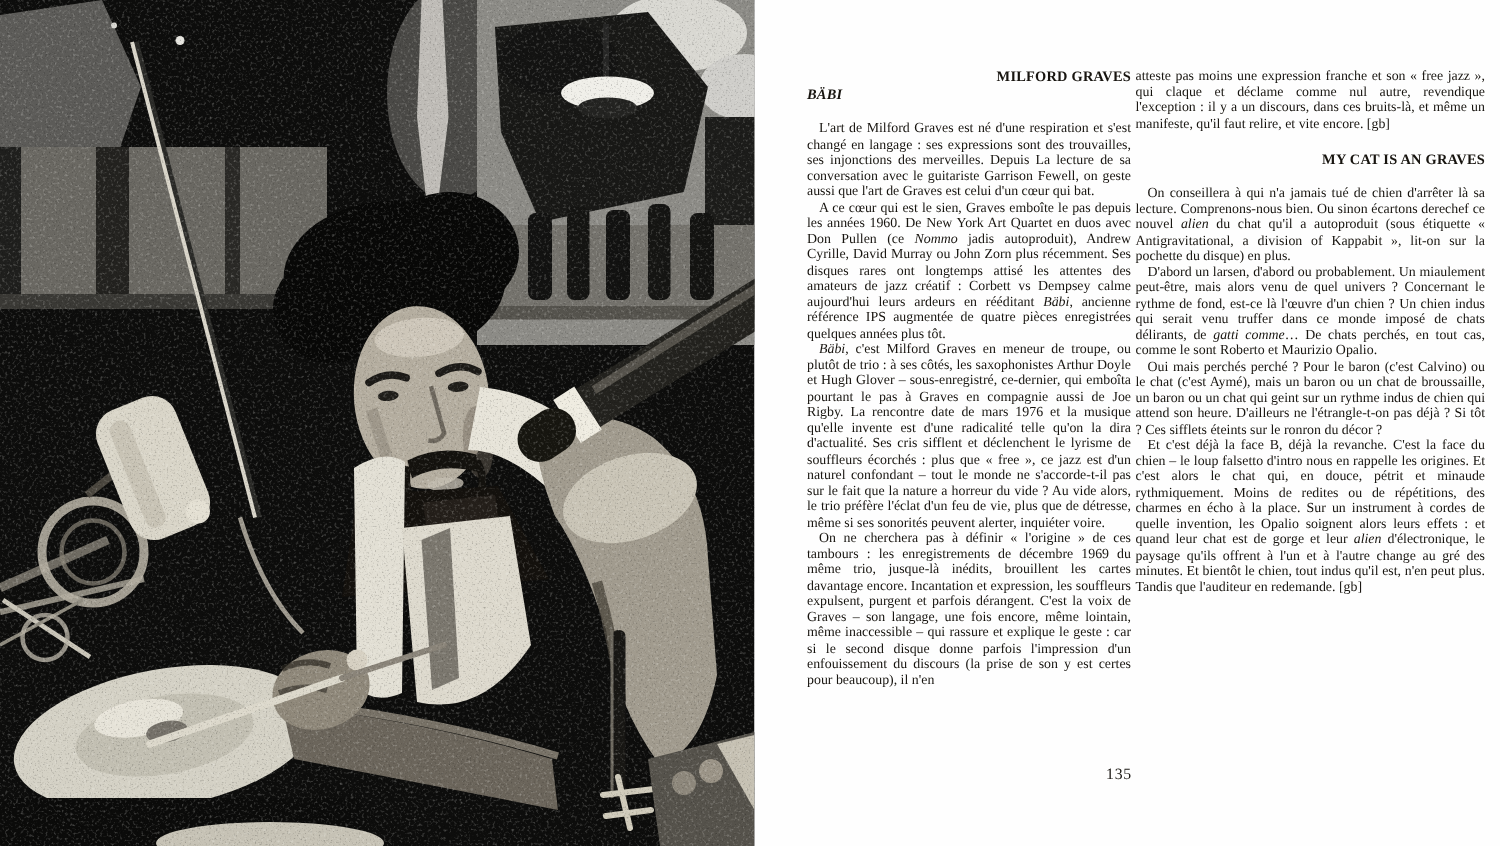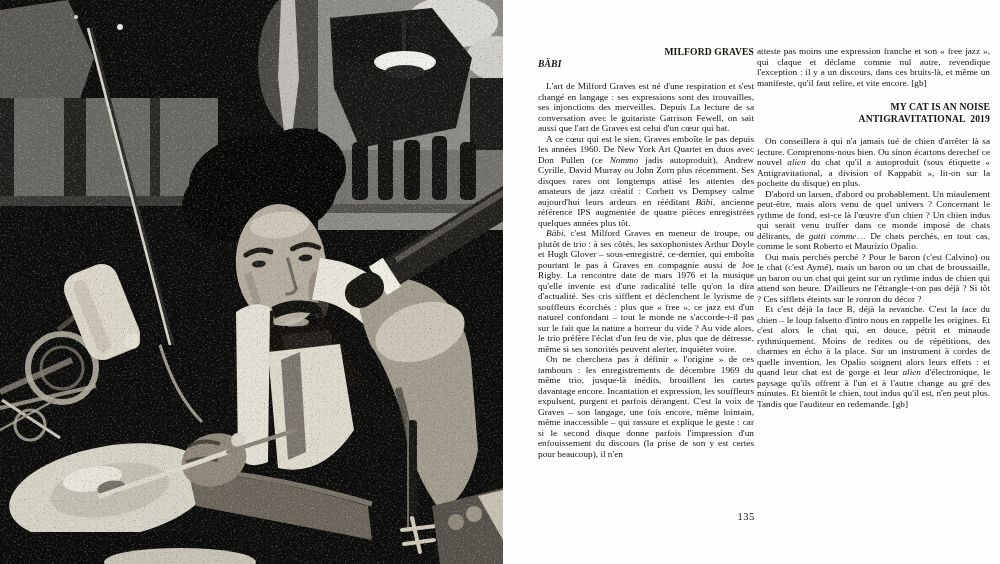--- a/index.html
+++ b/index.html
@@ -157,34 +157,33 @@
     <rect width="503" height="564" filter="url(#gb)" opacity="0.45"></rect>
   </svg>
 </div>
 
 <section class="col col-1">
   <header class="rev-head">
     <div class="h-artist">MILFORD GRAVES</div>
     <div class="h-album">BÄBI</div>
   </header>
   <div class="body">
-      <p>L'art de Milford Graves est né d'une respiration et s'est changé en langage : ses expressions sont des trouvailles, ses injonctions des merveilles. Depuis La lecture de sa conversation avec le guitariste Garrison Fewell, on sait aussi que l'art de Graves est celui d'un cœur qui bat.</p>
+      <p>L'art de Milford Graves est né d'une respiration et s'est changé en langage : ses expressions sont des trouvailles, ses injonctions des merveilles. Depuis La lecture de sa conversation avec le guitariste Garrison Fewell, on geste aussi que l'art de Graves est celui d'un cœur qui bat.</p>
       <p>A ce cœur qui est le sien, Graves emboîte le pas depuis les années 1960. De New York Art Quartet en duos avec Don Pullen (ce <i>Nommo</i> jadis autoproduit), Andrew Cyrille, David Murray ou John Zorn plus récemment. Ses disques rares ont longtemps attisé les attentes des amateurs de jazz créatif : Corbett vs Dempsey calme aujourd'hui leurs ardeurs en rééditant <i>Bäbi</i>, ancienne référence IPS augmentée de quatre pièces enregistrées quelques années plus tôt.</p>
       <p><i>Bäbi</i>, c'est Milford Graves en meneur de troupe, ou plutôt de trio : à ses côtés, les saxophonistes Arthur Doyle et Hugh Glover – sous-enregistré, ce-dernier, qui emboîta pourtant le pas à Graves en compagnie aussi de Joe Rigby. La rencontre date de mars 1976 et la musique qu'elle invente est d'une radicalité telle qu'on la dira d'actualité. Ses cris sifflent et déclenchent le lyrisme de souffleurs écorchés : plus que « free », ce jazz est d'un naturel confondant – tout le monde ne s'accorde-t-il pas sur le fait que la nature a horreur du vide ? Au vide alors, le trio préfère l'éclat d'un feu de vie, plus que de détresse, même si ses sonorités peuvent alerter, inquiéter voire.</p>
       <p>On ne cherchera pas à définir « l'origine » de ces tambours : les enregistrements de décembre 1969 du même trio, jusque-là inédits, brouillent les cartes davantage encore. Incantation et expression, les souffleurs expulsent, purgent et parfois dérangent. C'est la voix de Graves – son langage, une fois encore, même lointain, même inaccessible – qui rassure et explique le geste : car si le second disque donne parfois l'impression d'un enfouissement du discours (la prise de son y est certes pour beaucoup), il n'en</p>
     </div>
 </section>
 
 <section class="col col-2">
   <div class="body no-first-indent">
       <p>atteste pas moins une expression franche et son « free jazz », qui claque et déclame comme nul autre, revendique l'exception : il y a un discours, dans ces bruits-là, et même un manifeste, qu'il faut relire, et vite encore. [gb]</p>
     </div>
   <header class="rev-head centered">
-    <div class="h-artist">MY CAT IS AN NOISE</div>
-    <div class="h-label">ANTIGRAVITATIONAL  2019</div>
+    <div class="h-artist">MY CAT IS AN GRAVES</div>
   </header>
   <div class="body">
       <p>On conseillera à qui n'a jamais tué de chien d'arrêter là sa lecture. Comprenons-nous bien. Ou sinon écartons derechef ce nouvel <i>alien</i> du chat qu'il a autoproduit (sous étiquette « Antigravitational, a division of Kappabit », lit-on sur la pochette du disque) en plus.</p>
       <p>D'abord un larsen, d'abord ou probablement. Un miaulement peut-être, mais alors venu de quel univers ? Concernant le rythme de fond, est-ce là l'œuvre d'un chien ? Un chien indus qui serait venu truffer dans ce monde imposé de chats délirants, de <i>gatti comme</i>… De chats perchés, en tout cas, comme le sont Roberto et Maurizio Opalio.</p>
       <p>Oui mais perchés perché ? Pour le baron (c'est Calvino) ou le chat (c'est Aymé), mais un baron ou un chat de broussaille, un baron ou un chat qui geint sur un rythme indus de chien qui attend son heure. D'ailleurs ne l'étrangle-t-on pas déjà ? Si tôt ? Ces sifflets éteints sur le ronron du décor ?</p>
       <p>Et c'est déjà la face B, déjà la revanche. C'est la face du chien – le loup falsetto d'intro nous en rappelle les origines. Et c'est alors le chat qui, en douce, pétrit et minaude rythmiquement. Moins de redites ou de répétitions, des charmes en écho à la place. Sur un instrument à cordes de quelle invention, les Opalio soignent alors leurs effets : et quand leur chat est de gorge et leur <i>alien</i> d'électronique, le paysage qu'ils offrent à l'un et à l'autre change au gré des minutes. Et bientôt le chien, tout indus qu'il est, n'en peut plus. Tandis que l'auditeur en redemande. [gb]</p>
     </div>
 </section>
 
 <div class="page-number">135</div>

